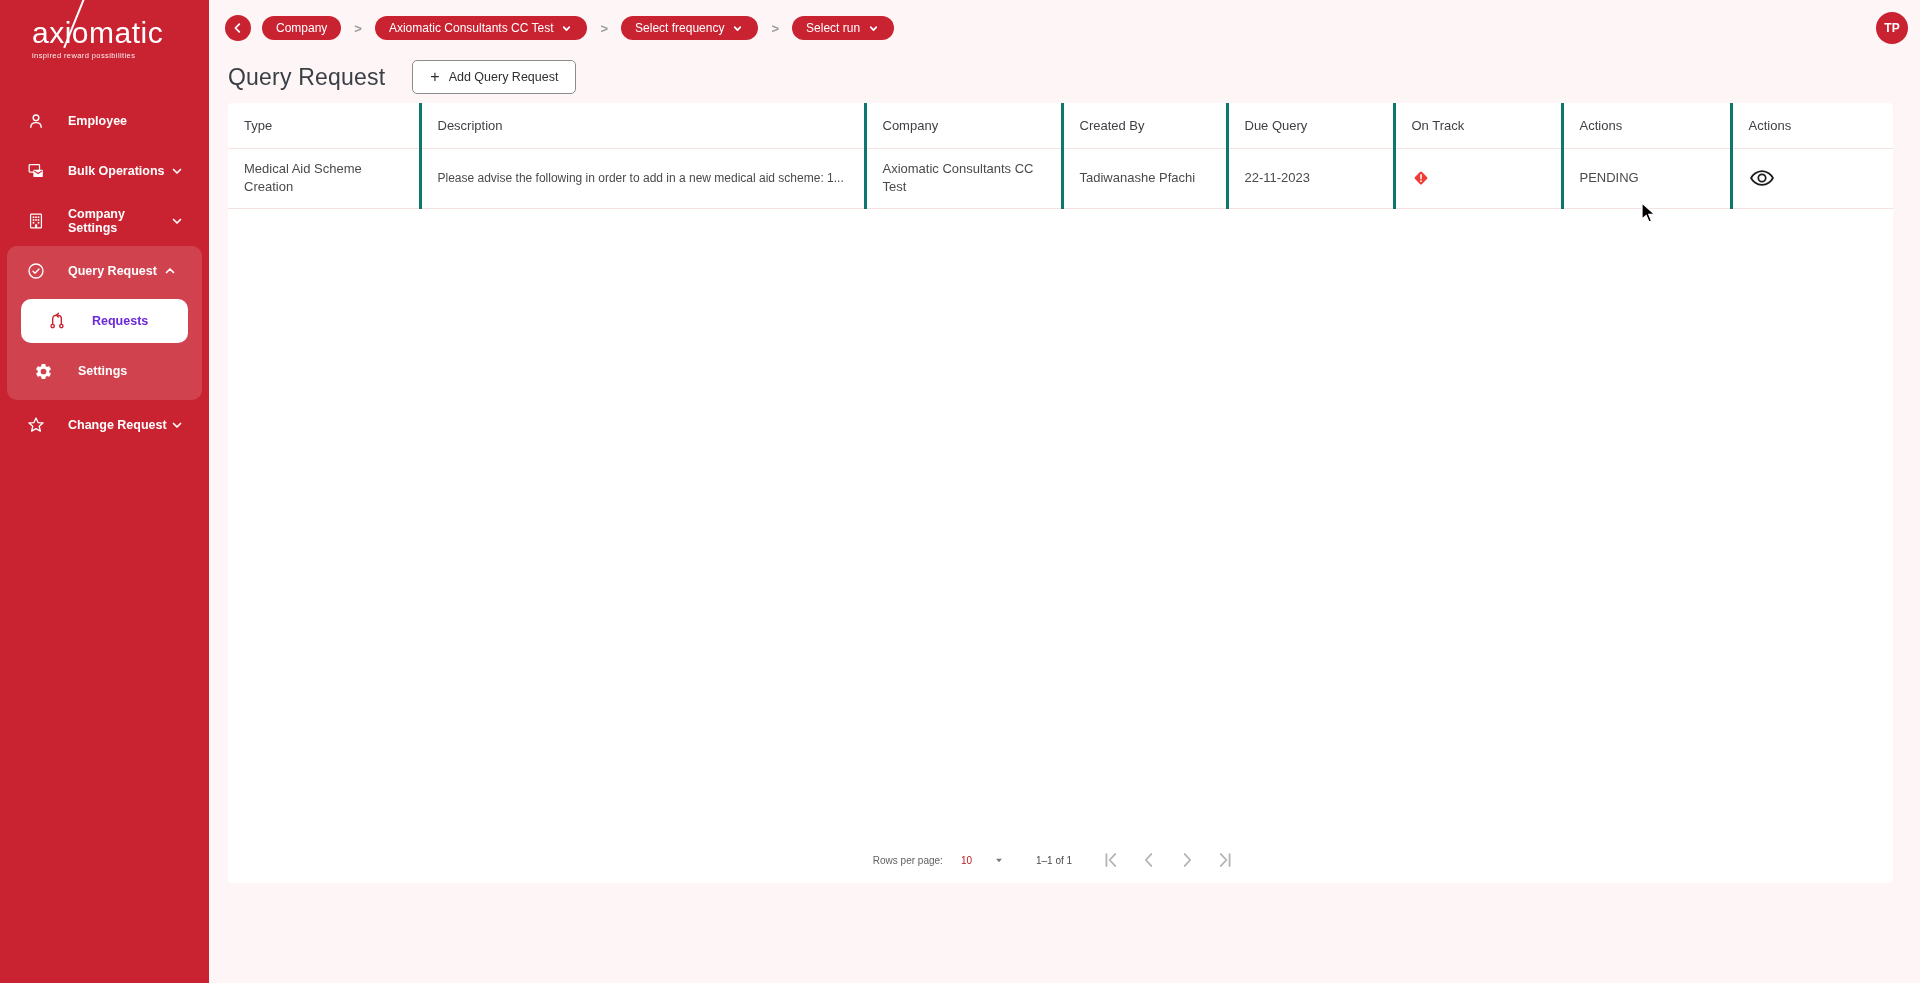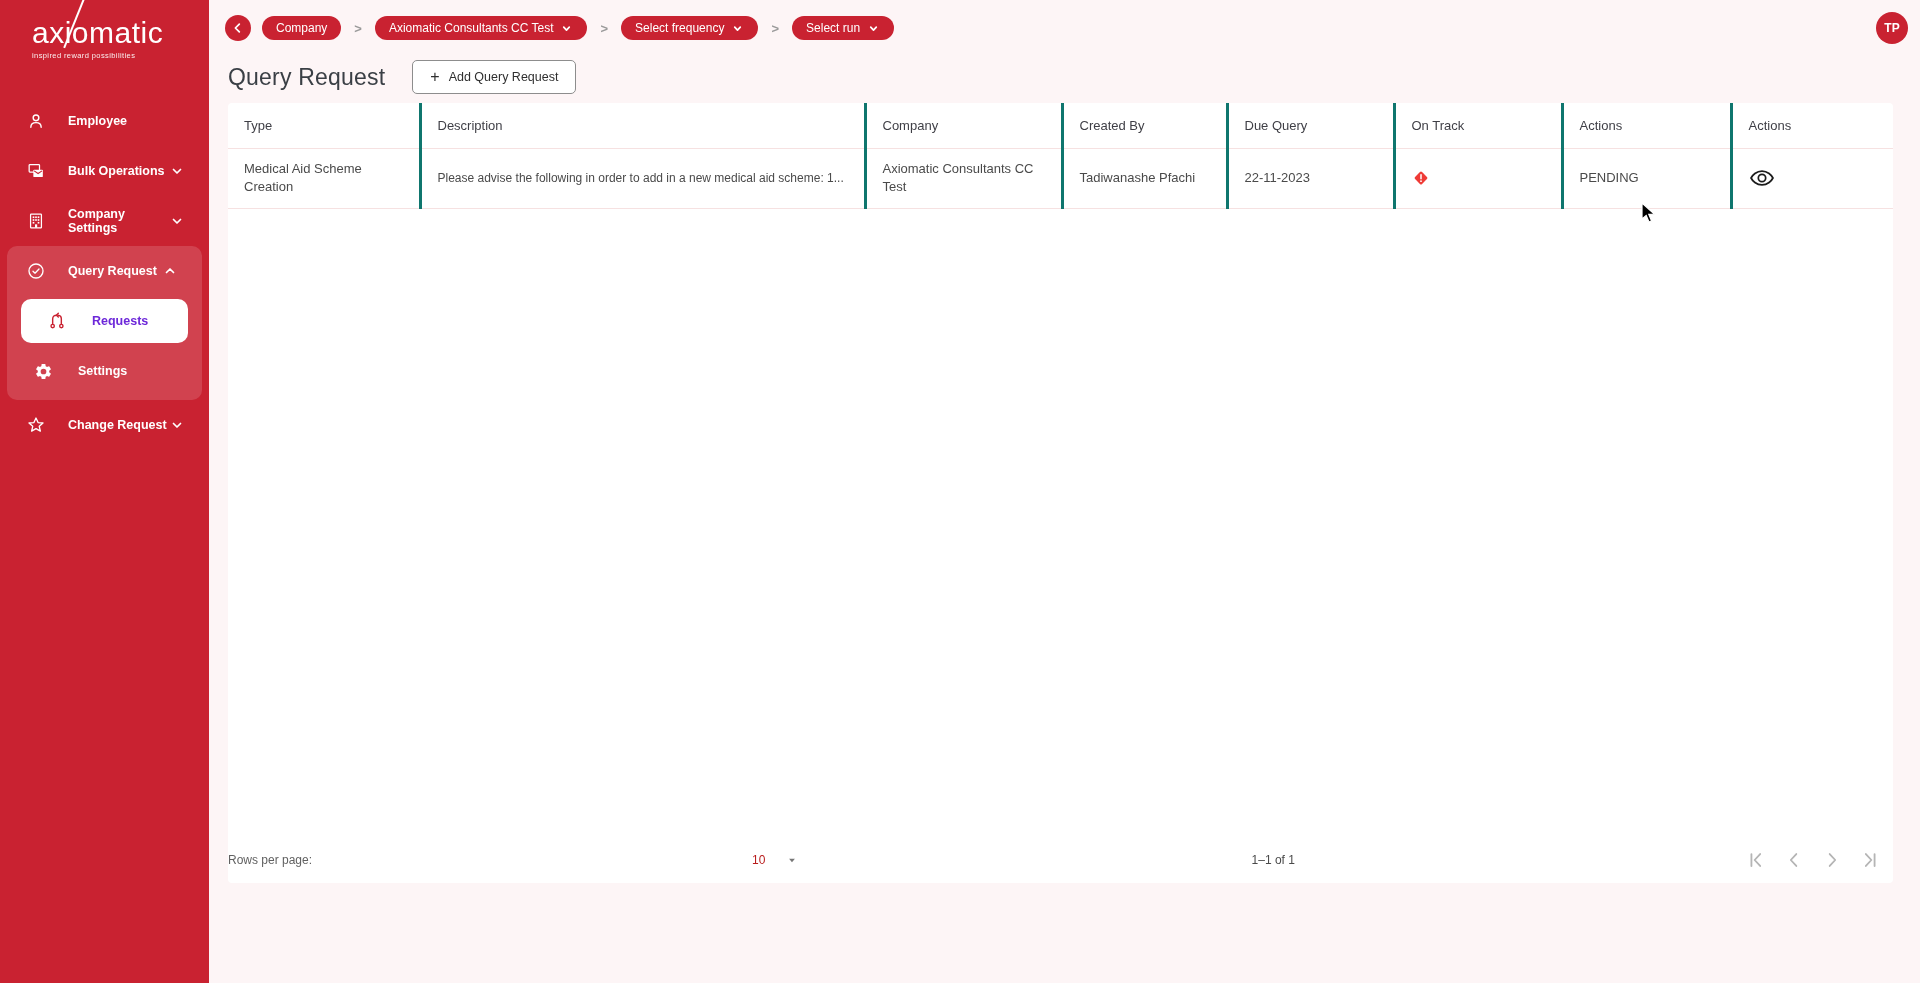--- a/index.html
+++ b/index.html
@@ -41,21 +41,21 @@
   .card { position:absolute; left:19px; right:27px; top:103px; bottom:100px; background:#fff; border-radius:4px; display:flex; flex-direction:column; overflow:hidden; }
   table { width:100%; border-collapse:collapse; table-layout:fixed; }
   th, td { text-align:left; padding:0 16px; border-right:3px solid #0f766e; border-bottom:1px solid #F6E1E1; }
   th:last-child, td:last-child { border-right:none; }
   th { height:45px; font-size:13px; font-weight:500; color:#3F3F46; }
   td { height:60px; font-size:13px; color:#4A4A4A; line-height:1.35; }
   td.desc { font-size:12px; white-space:nowrap; overflow:hidden; text-overflow:ellipsis; }
   .icon-btn { background:none; border:none; cursor:pointer; padding:0; display:flex; align-items:center; }
 
   .card-spacer { flex:1; }
-  .pagination { height:46px; display:flex; align-items:center; justify-content:space-between; padding-right:10px; color:#616161; font-size:12px; }
+  .pagination { height:46px; display:flex; align-items:center; justify-content:center; padding-right:10px; color:#616161; font-size:10px; }
   .rpp-label { margin-right:18px; }
   .rpp-select { display:flex; align-items:center; gap:20px; cursor:pointer; margin-right:30px; color:#b91c1c; }
   .range { margin-right:26px; color:#4a4a4a; }
   .pg-btns { display:flex; align-items:center; gap:12px; }
   .pg-btn { width:26px; height:26px; display:flex; align-items:center; justify-content:center; cursor:default; background:none; border:none; padding:0; }
 
   .cursor { position:absolute; left:1640px; top:202px; z-index:50; pointer-events:none; }
 </style>
 </head>
 <body>

